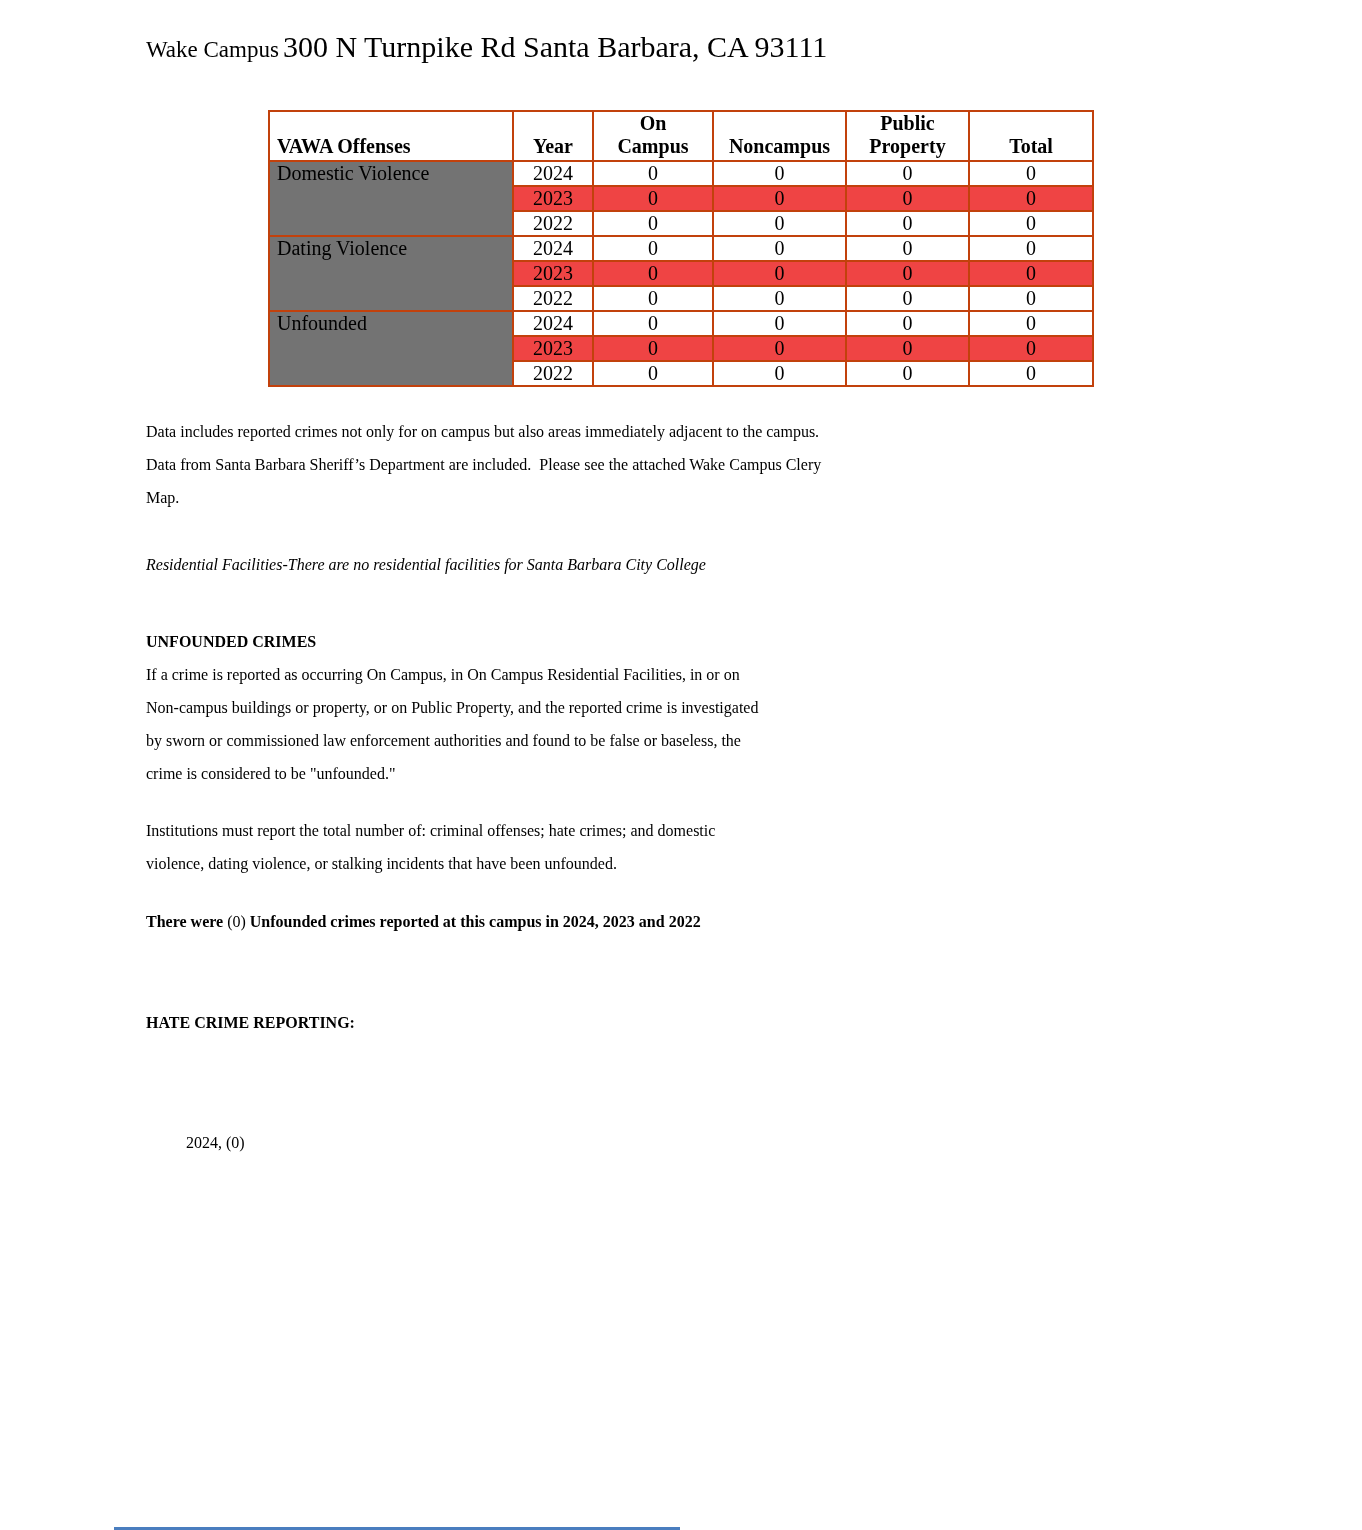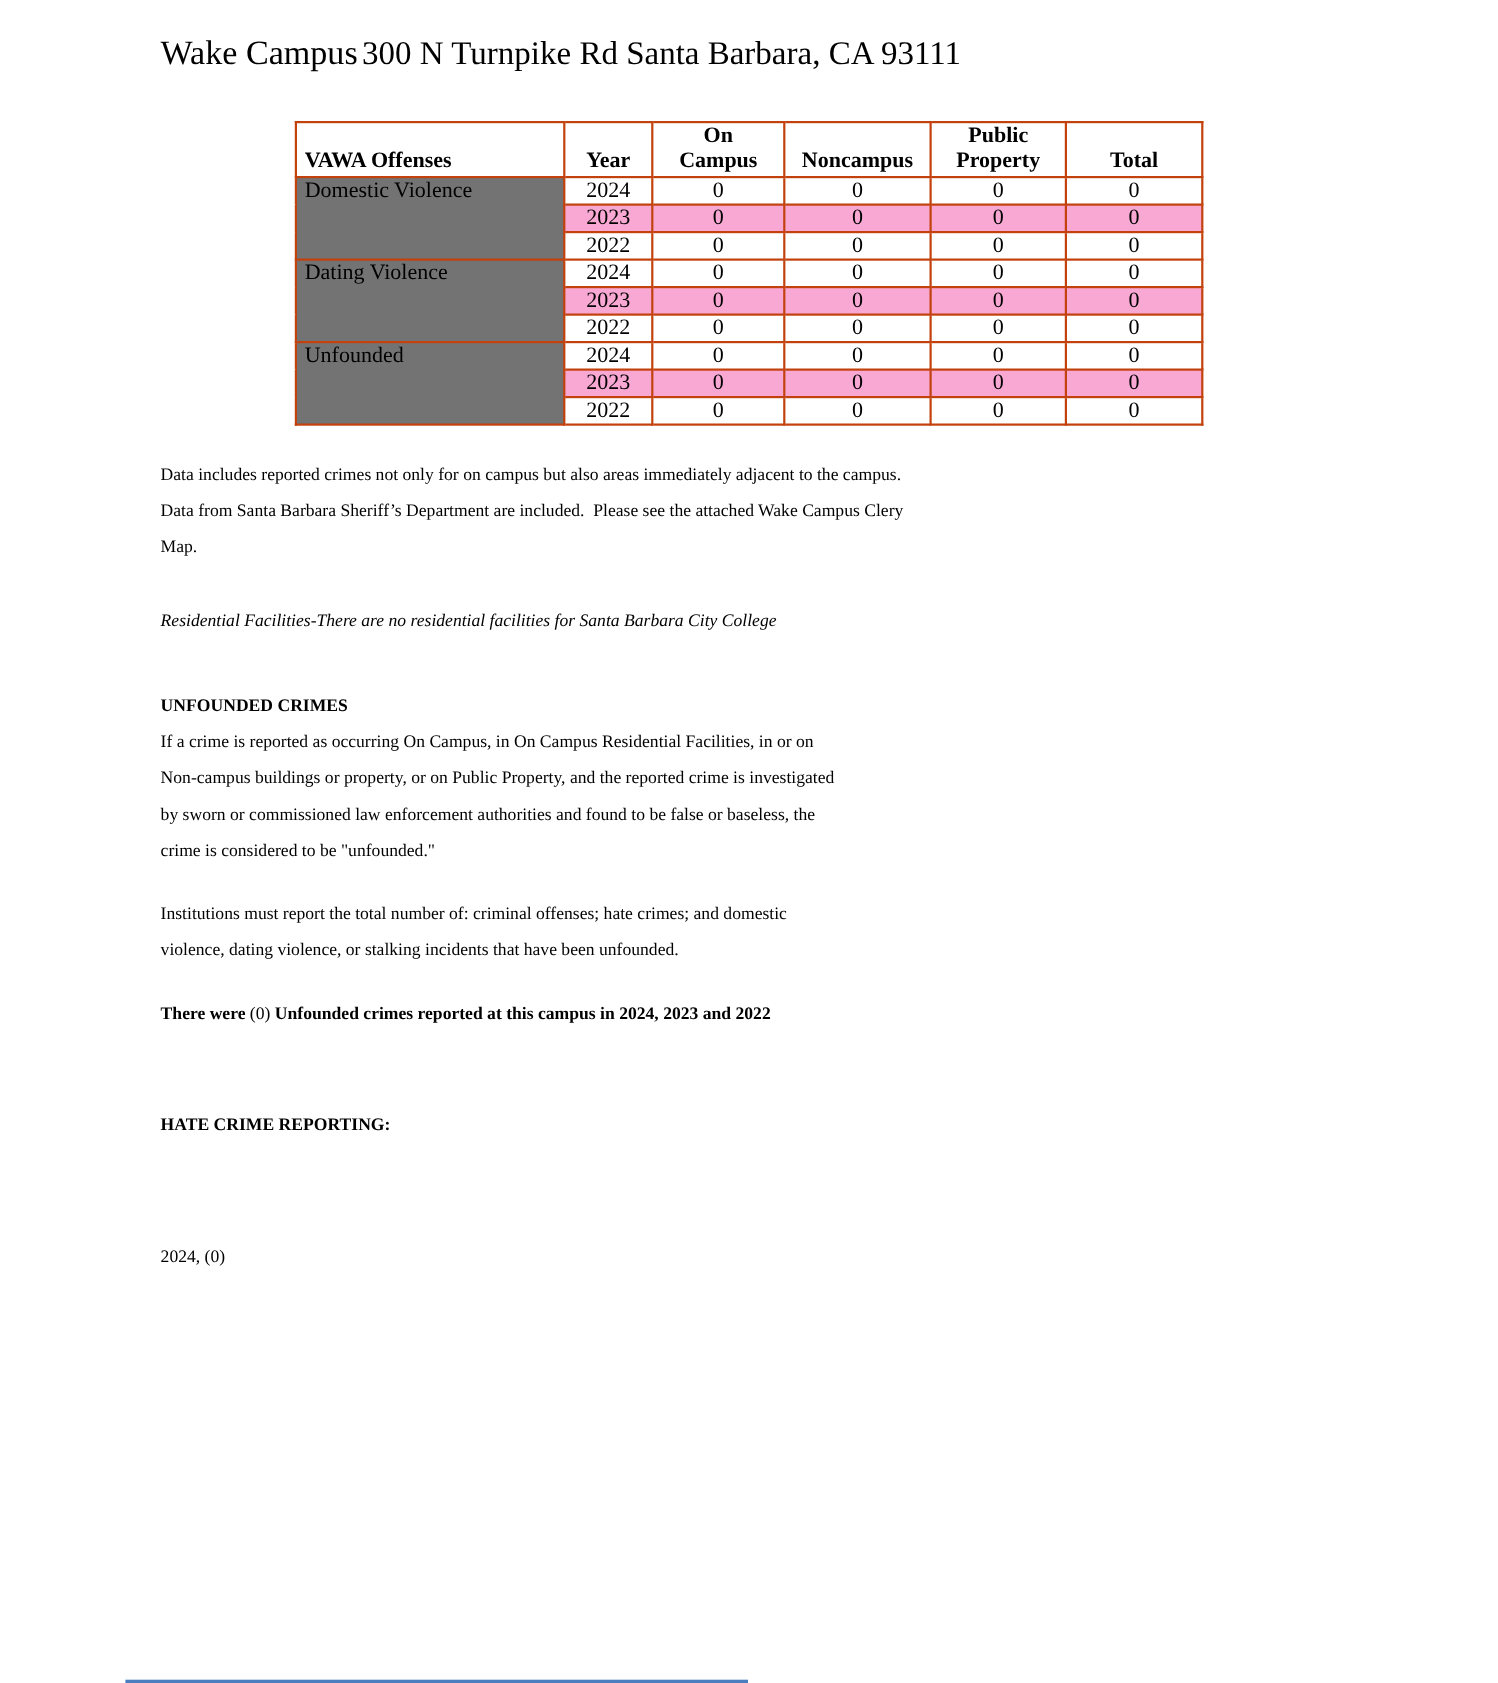--- a/index.html
+++ b/index.html
@@ -10,21 +10,21 @@
   }
   body {
     position: relative;
     font-family: "Liberation Serif", "DejaVu Serif", serif;
     color: #000000;
   }
   .abs { position: absolute; }
 
   
   .title-block { left: 146px; top: 30px; white-space: nowrap; }
-  .campus-name { font-size: 31px; }
+  .campus-name { font-size: 23px; }
   .campus-address { font-size: 30px; }
 
   
   table.vawa {
     position: absolute; left: 268px; top: 110px;
     border-collapse: collapse; table-layout: fixed;
     font-size: 20px;
     border: 2px solid #000;
   }
   table.vawa th, table.vawa td { border: 2px solid #c2410c; }
@@ -37,38 +37,38 @@
   table.vawa th .w-oncampus { width: 82px; }
   table.vawa th .w-public { width: 94px; }
   table.vawa td {
     height: 25px; line-height: 23px; text-align: center;
     padding: 0;
   }
   table.vawa td.offense {
     text-align: left; vertical-align: top; padding-left: 7px;
     background: #737373;
   }
-  table.vawa tr.shaded td { background: #f9a8d4; }
+  table.vawa tr.shaded td { background: #ef4444; }
 
   
   .body-text {
     left: 146px; width: 1150px;
     font-size: 16px; line-height: 33px;
     white-space: pre-wrap;
   }
   .p-data-note    { top: 415px; }
   .p-residential  { top: 548px; font-style: italic; white-space: nowrap; }
   .h-unfounded    { top: 625px; font-weight: bold; white-space: nowrap; }
   .p-definition   { top: 658px; }
   .p-institutions { top: 814px; }
   .p-summary      { top: 905px; font-weight: bold; white-space: nowrap; }
   .p-summary .count-normal { font-weight: normal; }
   .h-hate         { top: 1006px; font-weight: bold; white-space: nowrap; }
   .hate-list      { top: 1060px; }
-  .hate-list div  { line-height: 34px; }
+  .hate-list div  { line-height: 34px; margin-left: 40px; }
 
   
   .bottom-line {
     left: 114px; top: 1527px; width: 566px; height: 3px;
     background: #4a7ebf;
   }
 </style>
 </head>
 <body>
 

